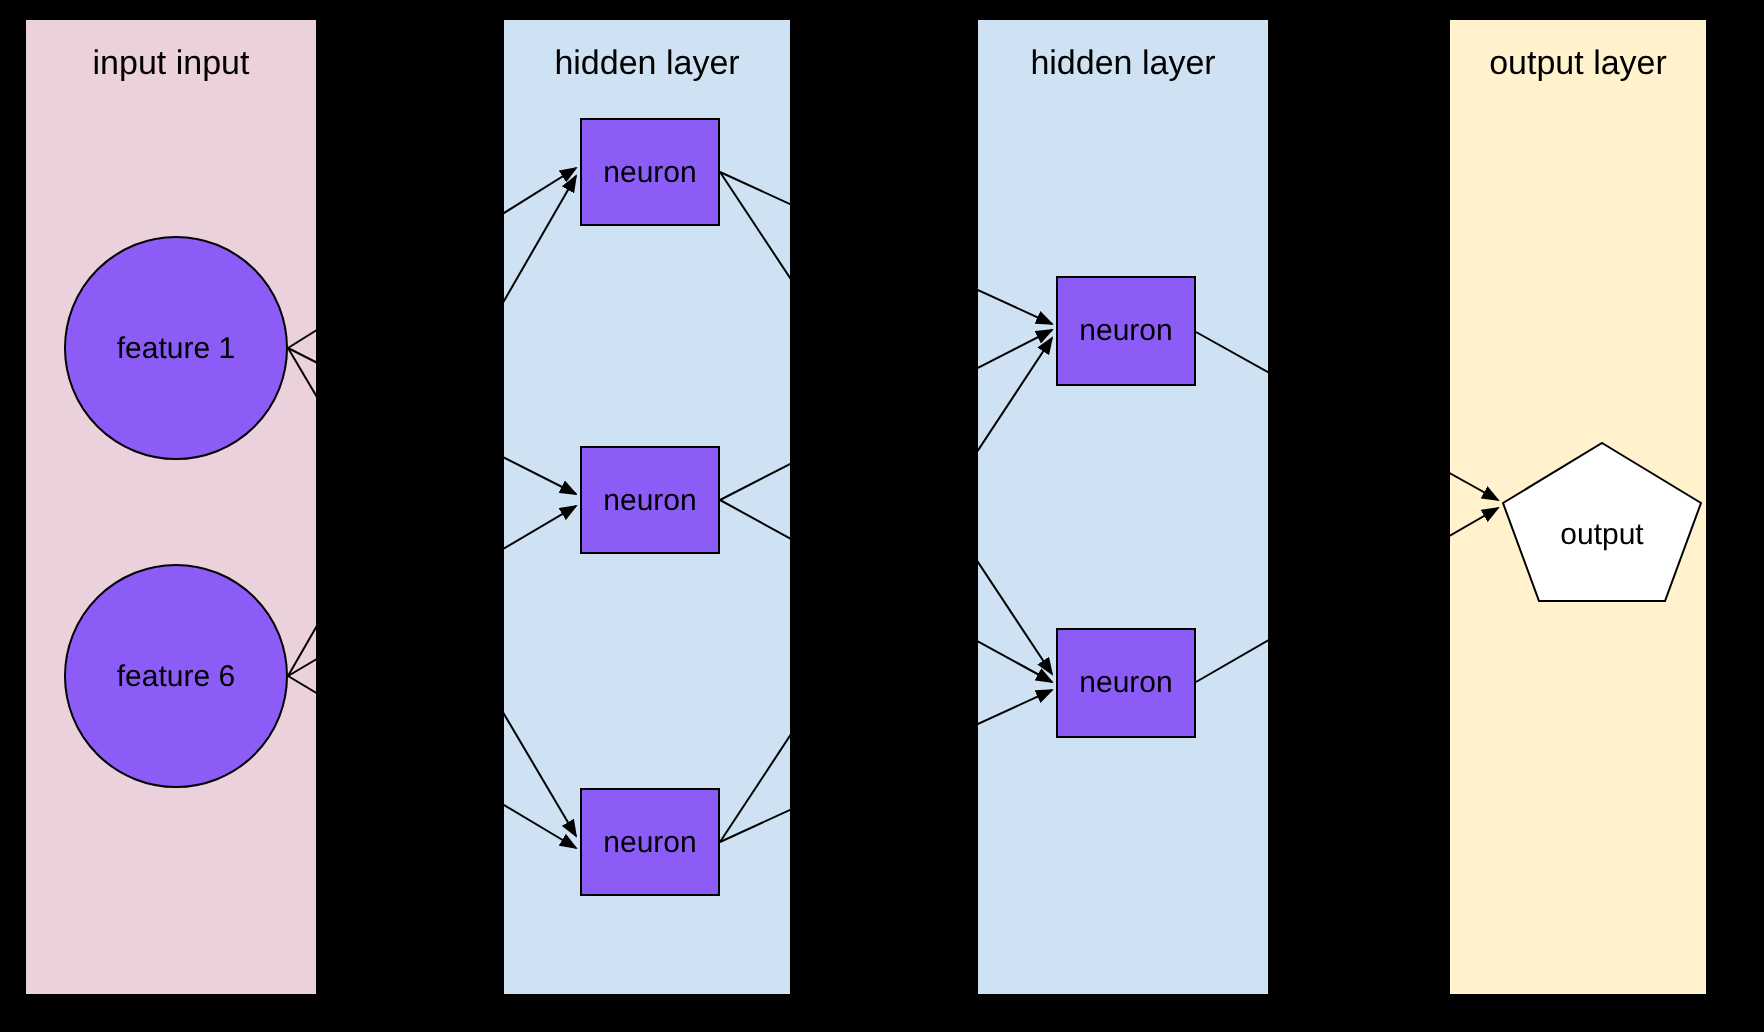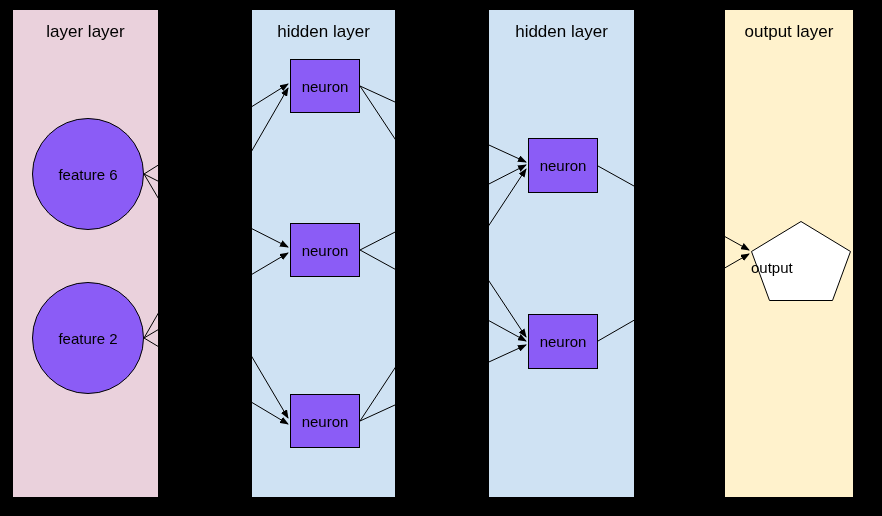--- a/index.html
+++ b/index.html
@@ -45,30 +45,31 @@
   .pentagon-wrap {
     position: absolute;
     z-index: 3;
   }
   .pentagon-wrap svg { display: block; }
   .pentagon-label {
     position: absolute;
     left: 0;
     top: 38px;
     width: 100%;
+    text-align: center;
     font-size: 15px;
   }
 </style>
 </head>
 <body>
 
 <div class="stage">
 
   <div class="column" style="left: 13px; width: 145px; background: rgb(234, 209, 220);">
-    <div class="column-title">layer layer</div>
+    <div class="column-title">input input</div>
   </div>
 
   <div class="column" style="left: 252px; width: 143px; background: rgb(207, 226, 243);">
     <div class="column-title">hidden layer</div>
   </div>
 
   <div class="column" style="left: 489px; width: 145px; background: rgb(207, 226, 243);">
     <div class="column-title">hidden layer</div>
   </div>
 
@@ -94,24 +95,24 @@
         <line x1="360" y1="250" x2="526" y2="165" stroke="#000000" stroke-width="1" marker-end="url(#arrowhead)"></line>
         <line x1="360" y1="250" x2="526" y2="341" stroke="#000000" stroke-width="1" marker-end="url(#arrowhead)"></line>
         <line x1="360" y1="421" x2="526" y2="169" stroke="#000000" stroke-width="1" marker-end="url(#arrowhead)"></line>
         <line x1="360" y1="421" x2="526" y2="345" stroke="#000000" stroke-width="1" marker-end="url(#arrowhead)"></line>
         <line x1="598" y1="166" x2="749" y2="250" stroke="#000000" stroke-width="1" marker-end="url(#arrowhead)"></line>
         <line x1="598" y1="341" x2="749" y2="254" stroke="#000000" stroke-width="1" marker-end="url(#arrowhead)"></line>
       </g>
   </svg>
 
   <div class="node circle" style="left:32px; top:118px; width:112px; height:112px;">
-    <span>feature 6</span>
+    <span>feature 1</span>
   </div>
   <div class="node circle" style="left:32px; top:282px; width:112px; height:112px;">
-    <span>feature 2</span>
+    <span>feature 6</span>
   </div>
 
   <div class="node" style="left:290px; top:59px; width:70px; height:54px;">
     <span>neuron</span>
   </div>
   <div class="node" style="left:290px; top:223px; width:70px; height:54px;">
     <span>neuron</span>
   </div>
   <div class="node" style="left:290px; top:394px; width:70px; height:54px;">
     <span>neuron</span>

